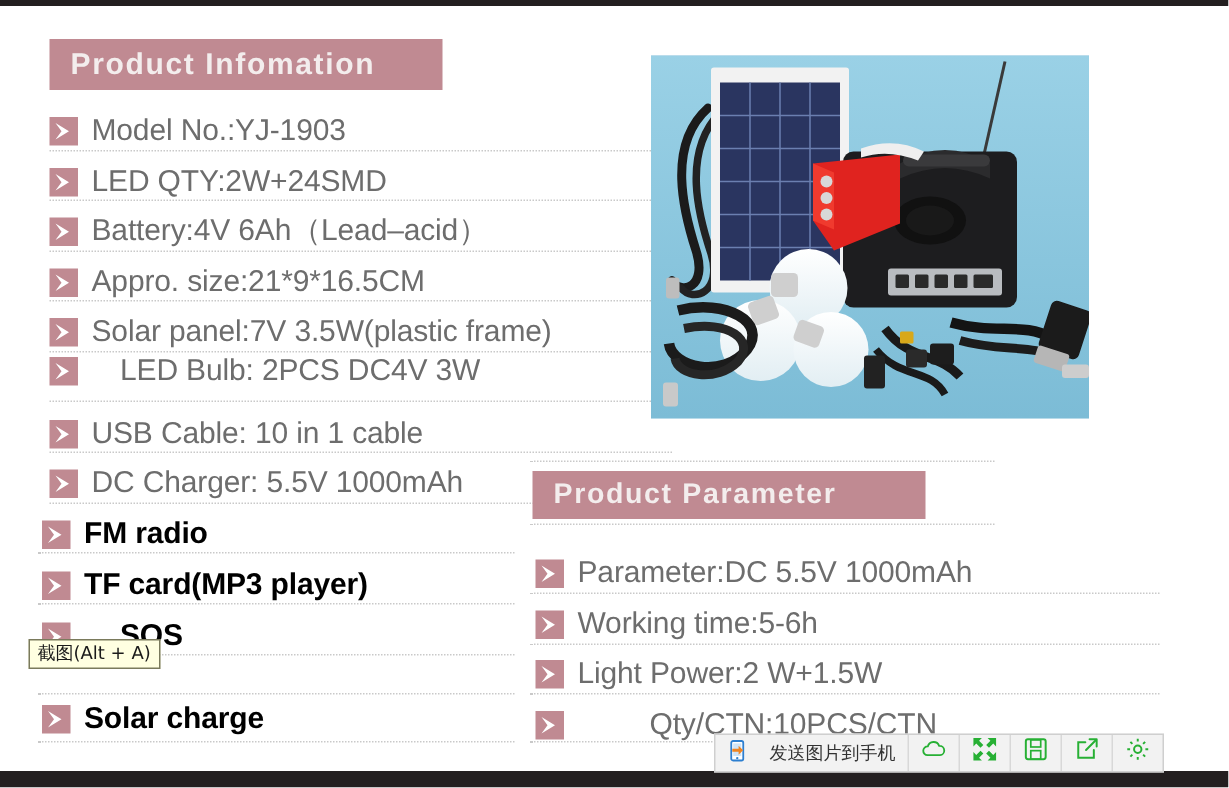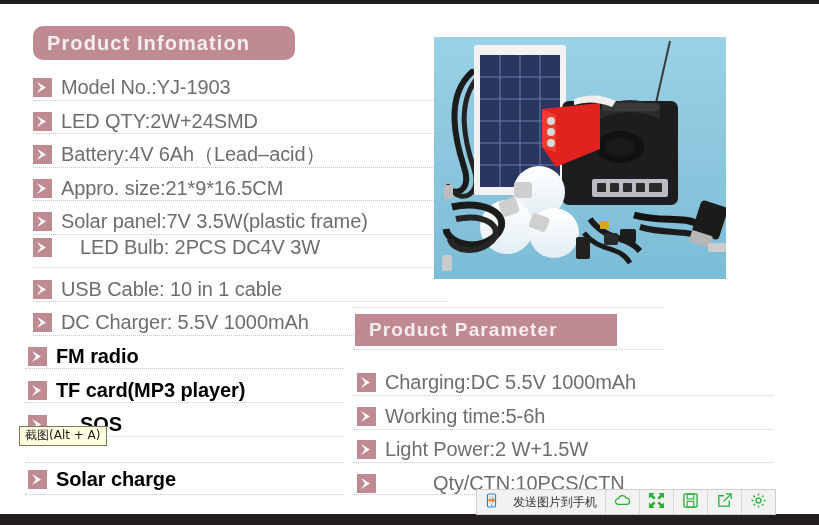--- a/index.html
+++ b/index.html
@@ -18,21 +18,21 @@
   .banner{
     position:absolute;
     background:#c08a92;
     color:#f3eded;
     font-weight:bold;
     letter-spacing:1.1px;
     display:flex;align-items:center;
     padding:0 14px;
     box-sizing:border-box;
   }
-  #banner-info{left:33px;top:26px;width:262px;height:34px;font-size:20px;border-radius:10px;}
+  #banner-info{left:33px;top:26px;width:262px;height:34px;font-size:20px;}
   #banner-param{left:355px;top:314px;width:262px;height:32px;font-size:19px;}
 
   
   .spec-row{
     position:absolute;
     display:flex;align-items:center;
     height:30px;
     box-sizing:border-box;
   }
   .bullet{
@@ -243,21 +243,21 @@
   <div class="divider" style="left:353px;top:429px;width:420px;"></div>
   <div class="divider" style="left:353px;top:462px;width:420px;"></div>
   <div class="divider" style="left:353px;top:494px;width:420px;"></div>
 
   <div class="spec-row" style="left:357px;top:367px;">
     <span class="bullet">
       <svg width="13" height="13" viewBox="0 0 13 13">
           <polygon points="1,1 10,6.5 1,12 5,6.5" fill="#ffffff"></polygon>
         </svg>
     </span>
-    <span class="spec-text grey">Charging:DC 5.5V 1000mAh</span>
+    <span class="spec-text grey">Parameter:DC 5.5V 1000mAh</span>
   </div>
 
   <div class="spec-row" style="left:357px;top:401px;">
     <span class="bullet">
       <svg width="13" height="13" viewBox="0 0 13 13">
           <polygon points="1,1 10,6.5 1,12 5,6.5" fill="#ffffff"></polygon>
         </svg>
     </span>
     <span class="spec-text grey">Working time:5-6h</span>
   </div>

